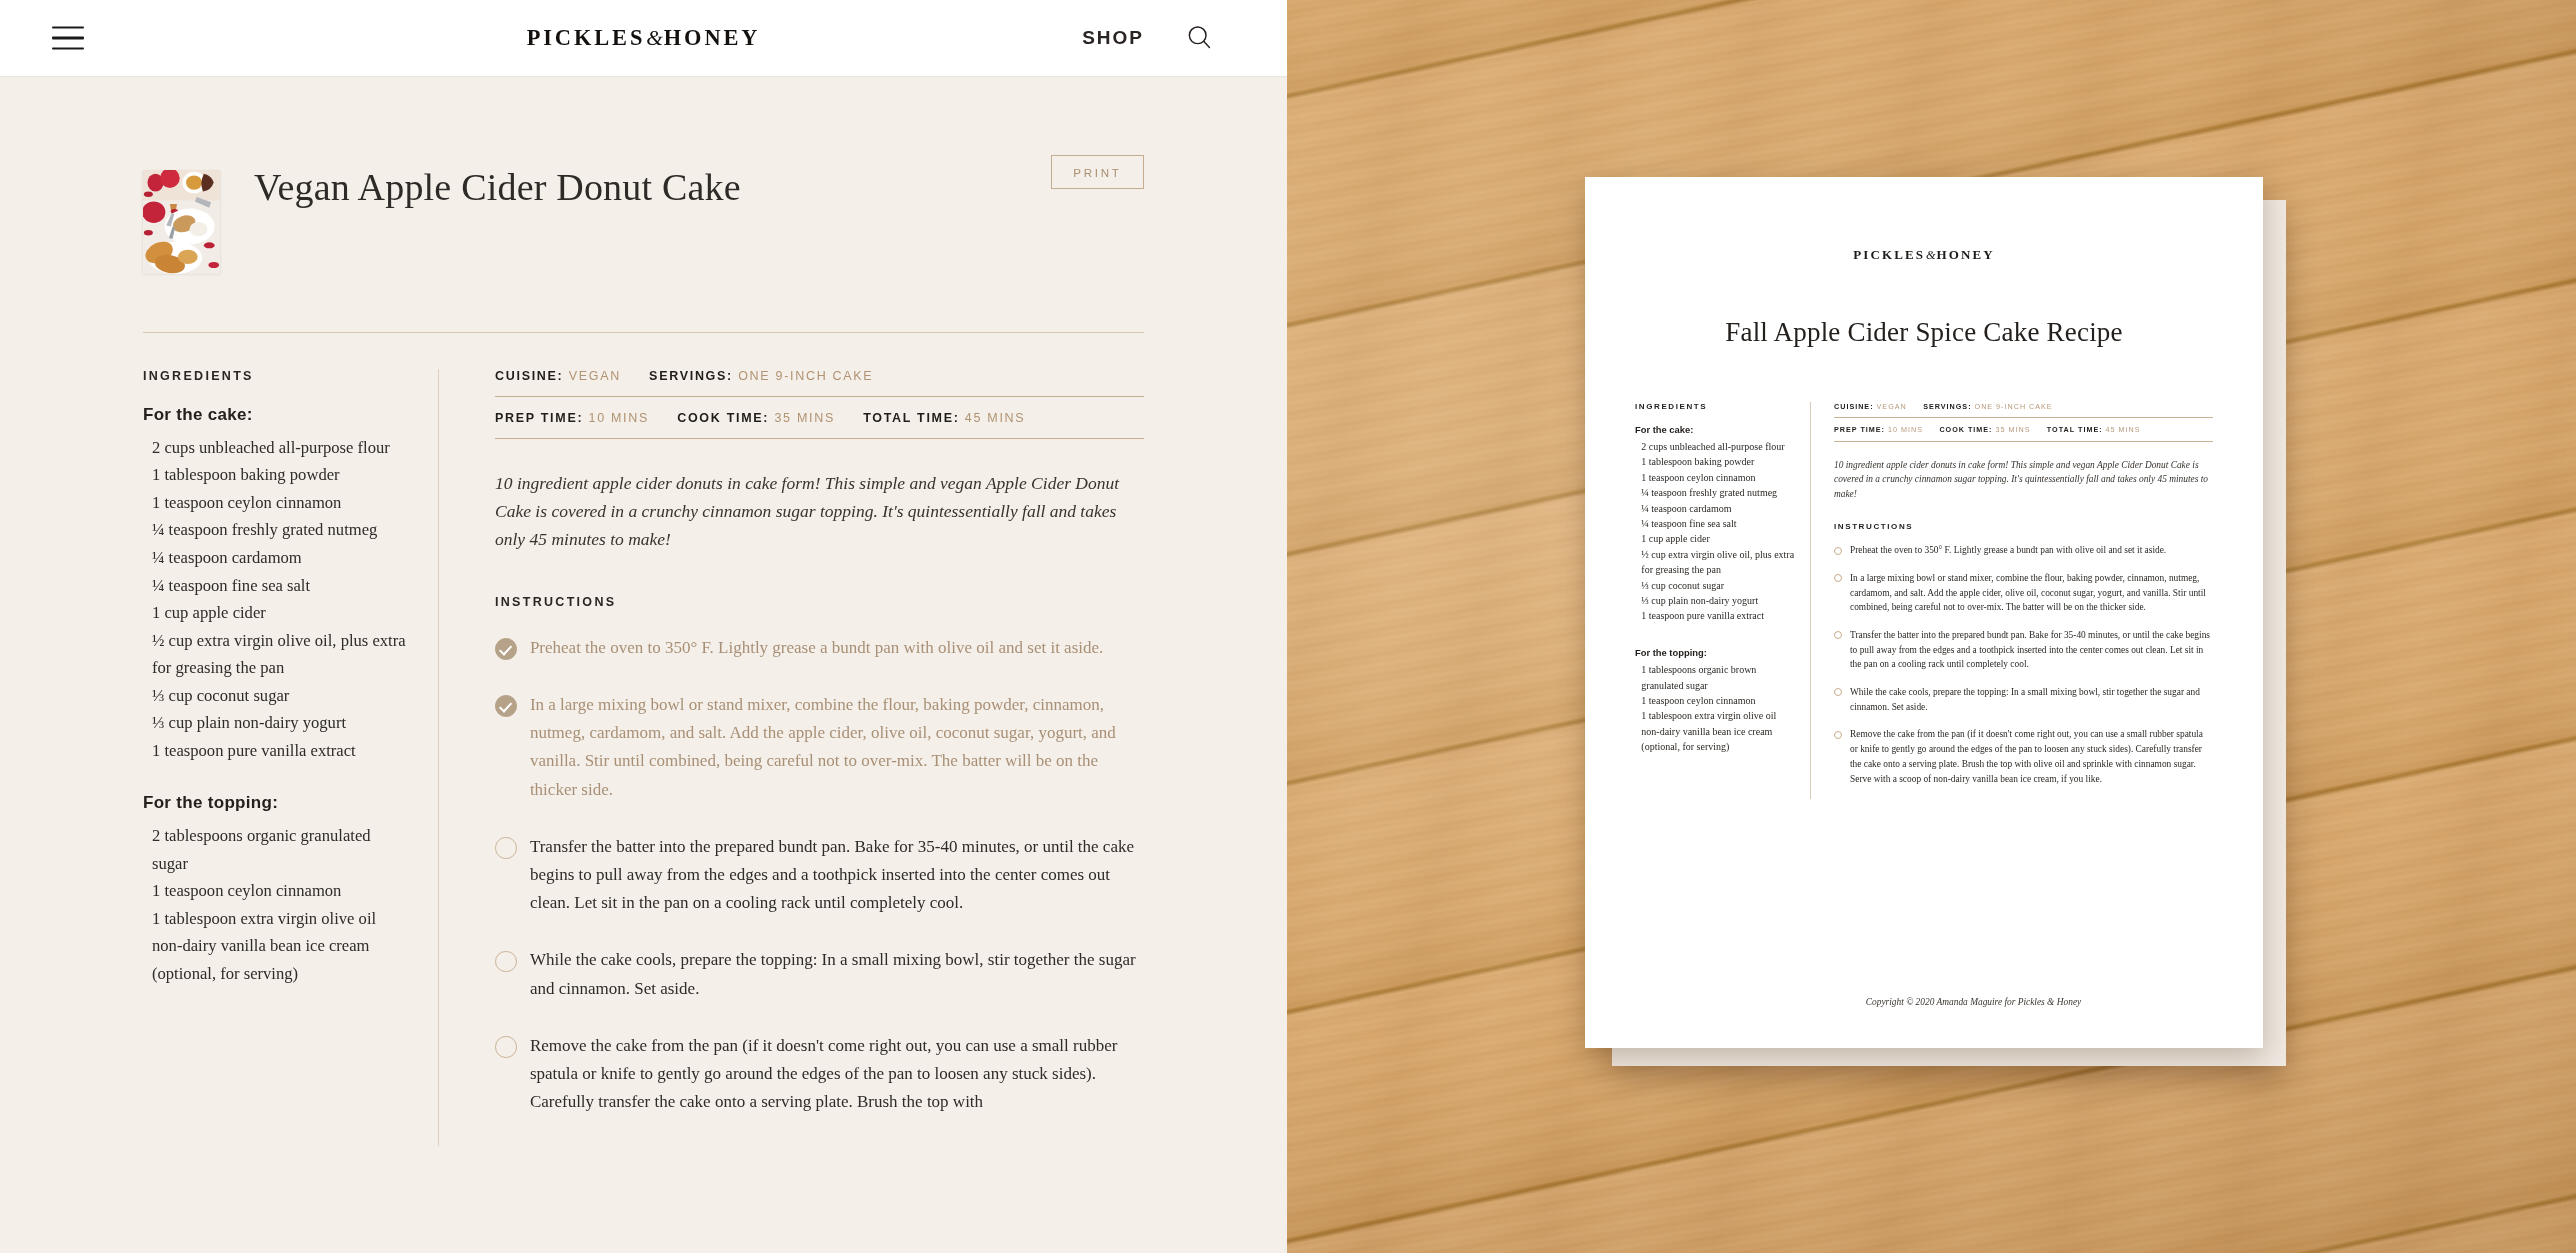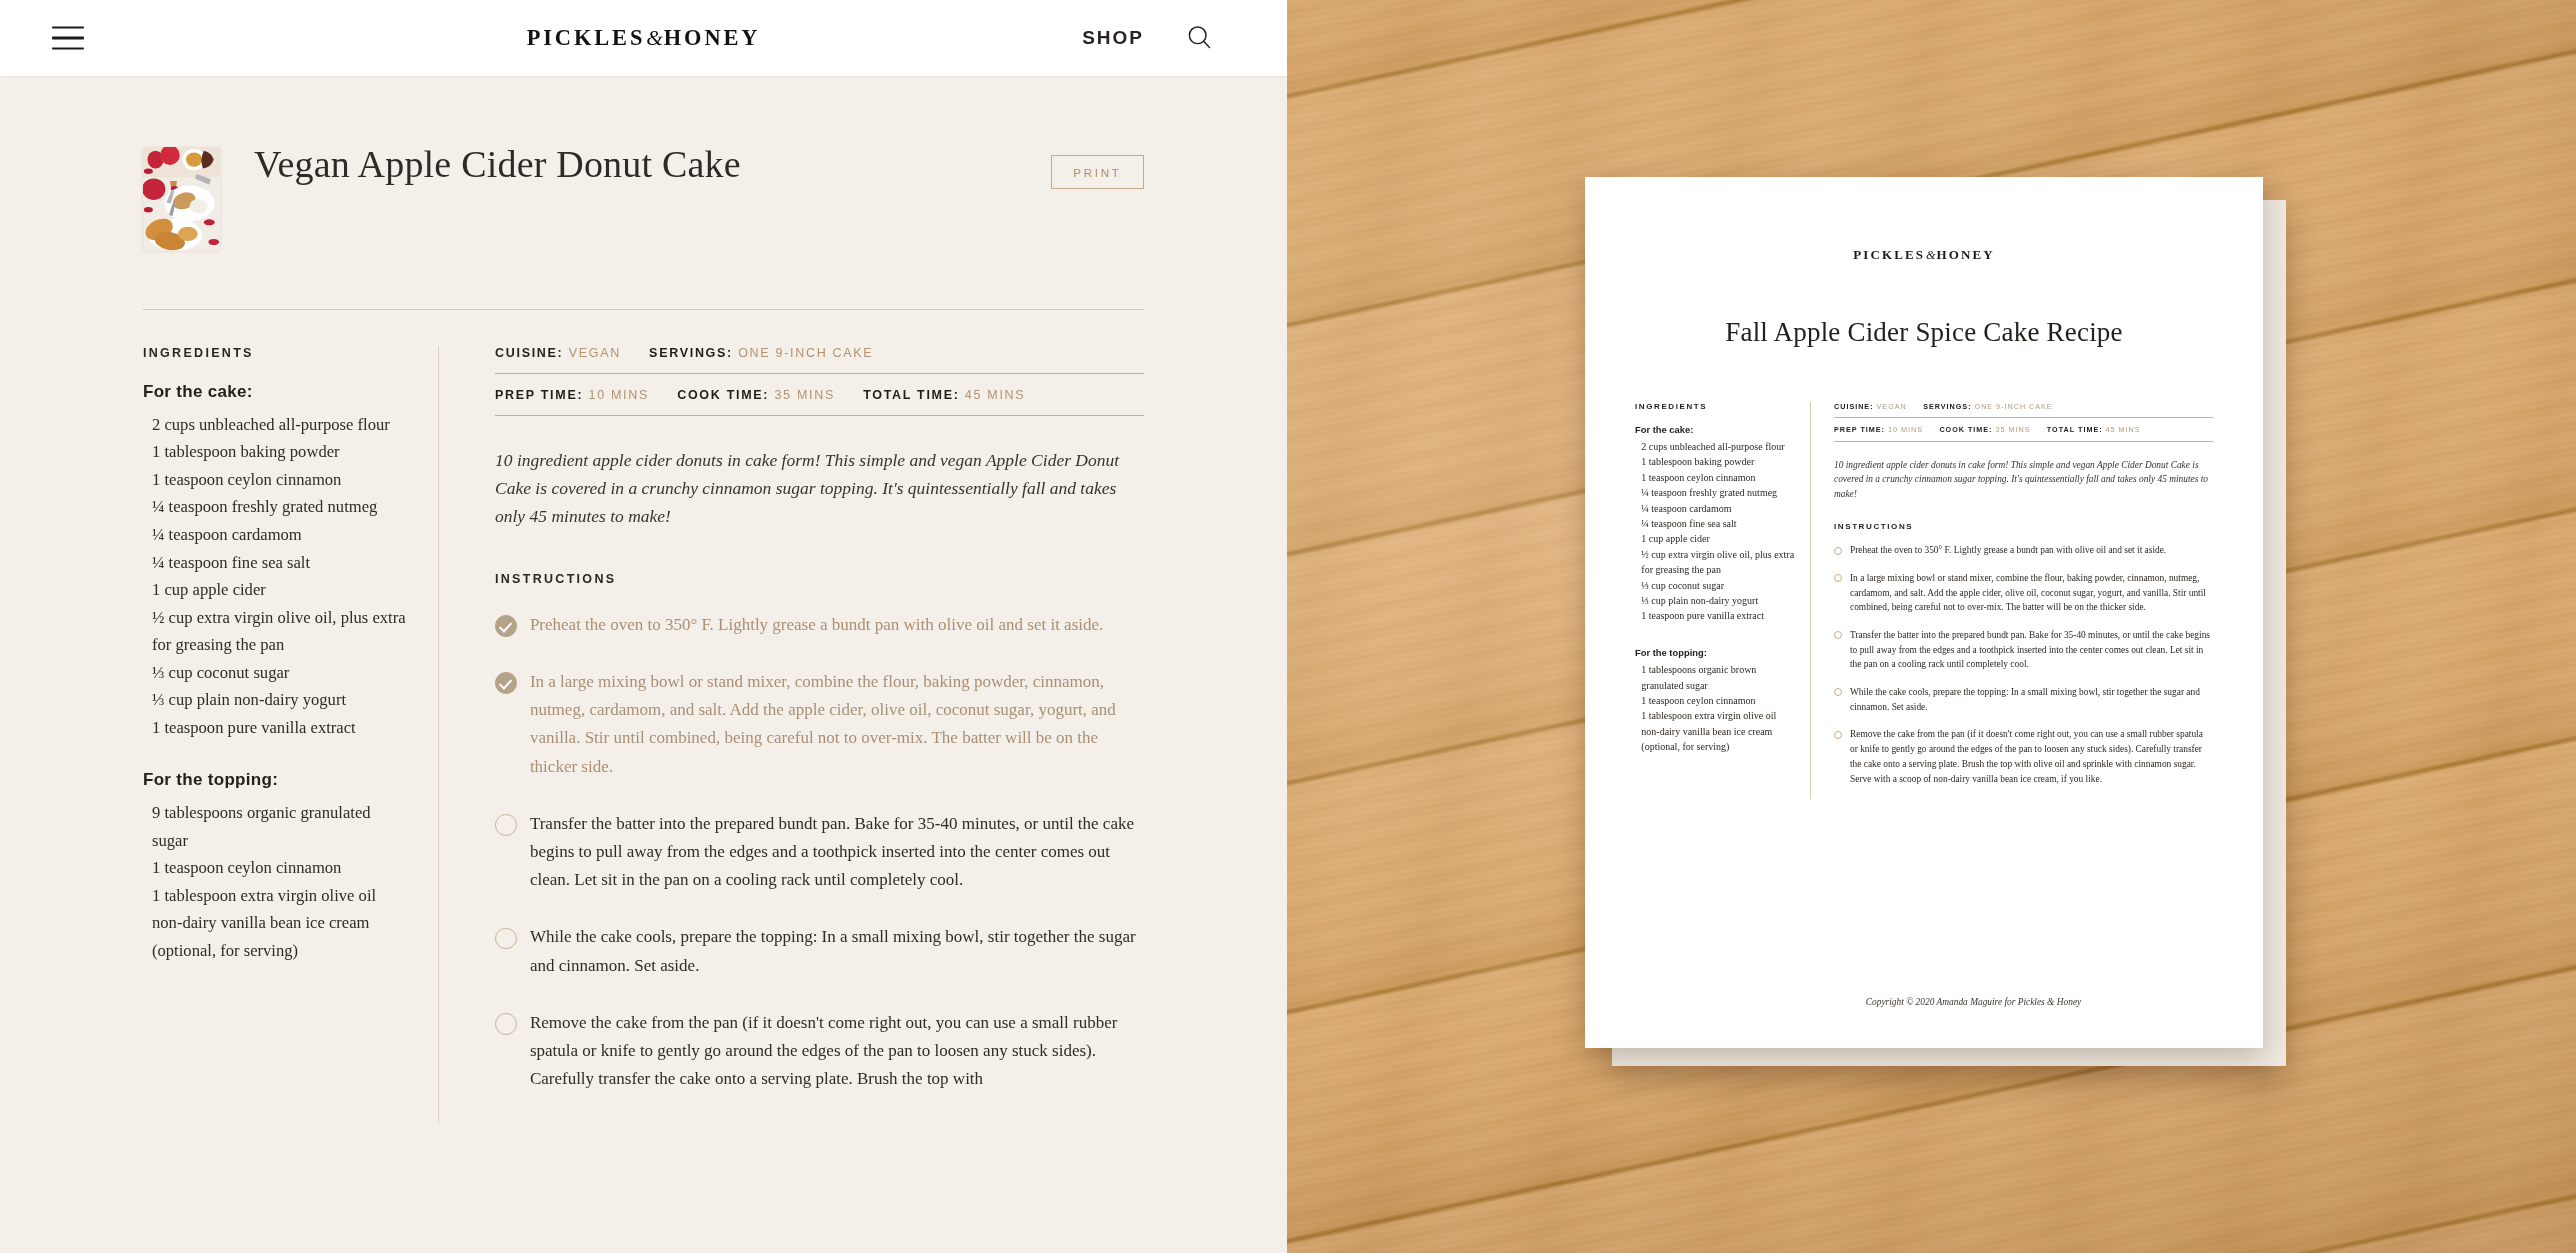--- a/index.html
+++ b/index.html
@@ -152,21 +152,21 @@
 
   
   .recipe-body {
     position: relative;
     padding: 0 143px 0 143px;
   }
 
   .recipe-head {
     display: flex;
     align-items: flex-start;
-    padding-top: 66px;
+    padding-top: 89px;
     position: relative;
   }
 
   .recipe-thumb {
     width: 77px;
     height: 104px;
     flex: none;
     margin-top: 5.4px;
     overflow: hidden;
     background: #e7d9cd;
@@ -562,21 +562,21 @@
           <li>½ cup extra virgin olive oil, plus extra for greasing the pan</li>
           <li>⅓ cup coconut sugar</li>
           <li>⅓ cup plain non-dairy yogurt</li>
           <li>1 teaspoon pure vanilla extract</li>
         </ul>
 
         <div class="ing-gap"></div>
 
         <div class="group-title">For the topping:</div>
         <ul class="ing-list">
-          <li>9 tablespoons organic granulated sugar</li>
+          <li>2 tablespoons organic granulated sugar</li>
           <li>1 teaspoon ceylon cinnamon</li>
           <li>1 tablespoon extra virgin olive oil</li>
           <li>non-dairy vanilla bean ice cream (optional, for serving)</li>
         </ul>
       </div>
 
       <div class="col-right">
 
         <div class="meta-row">
           <span class="meta-k">CUISINE:</span>

